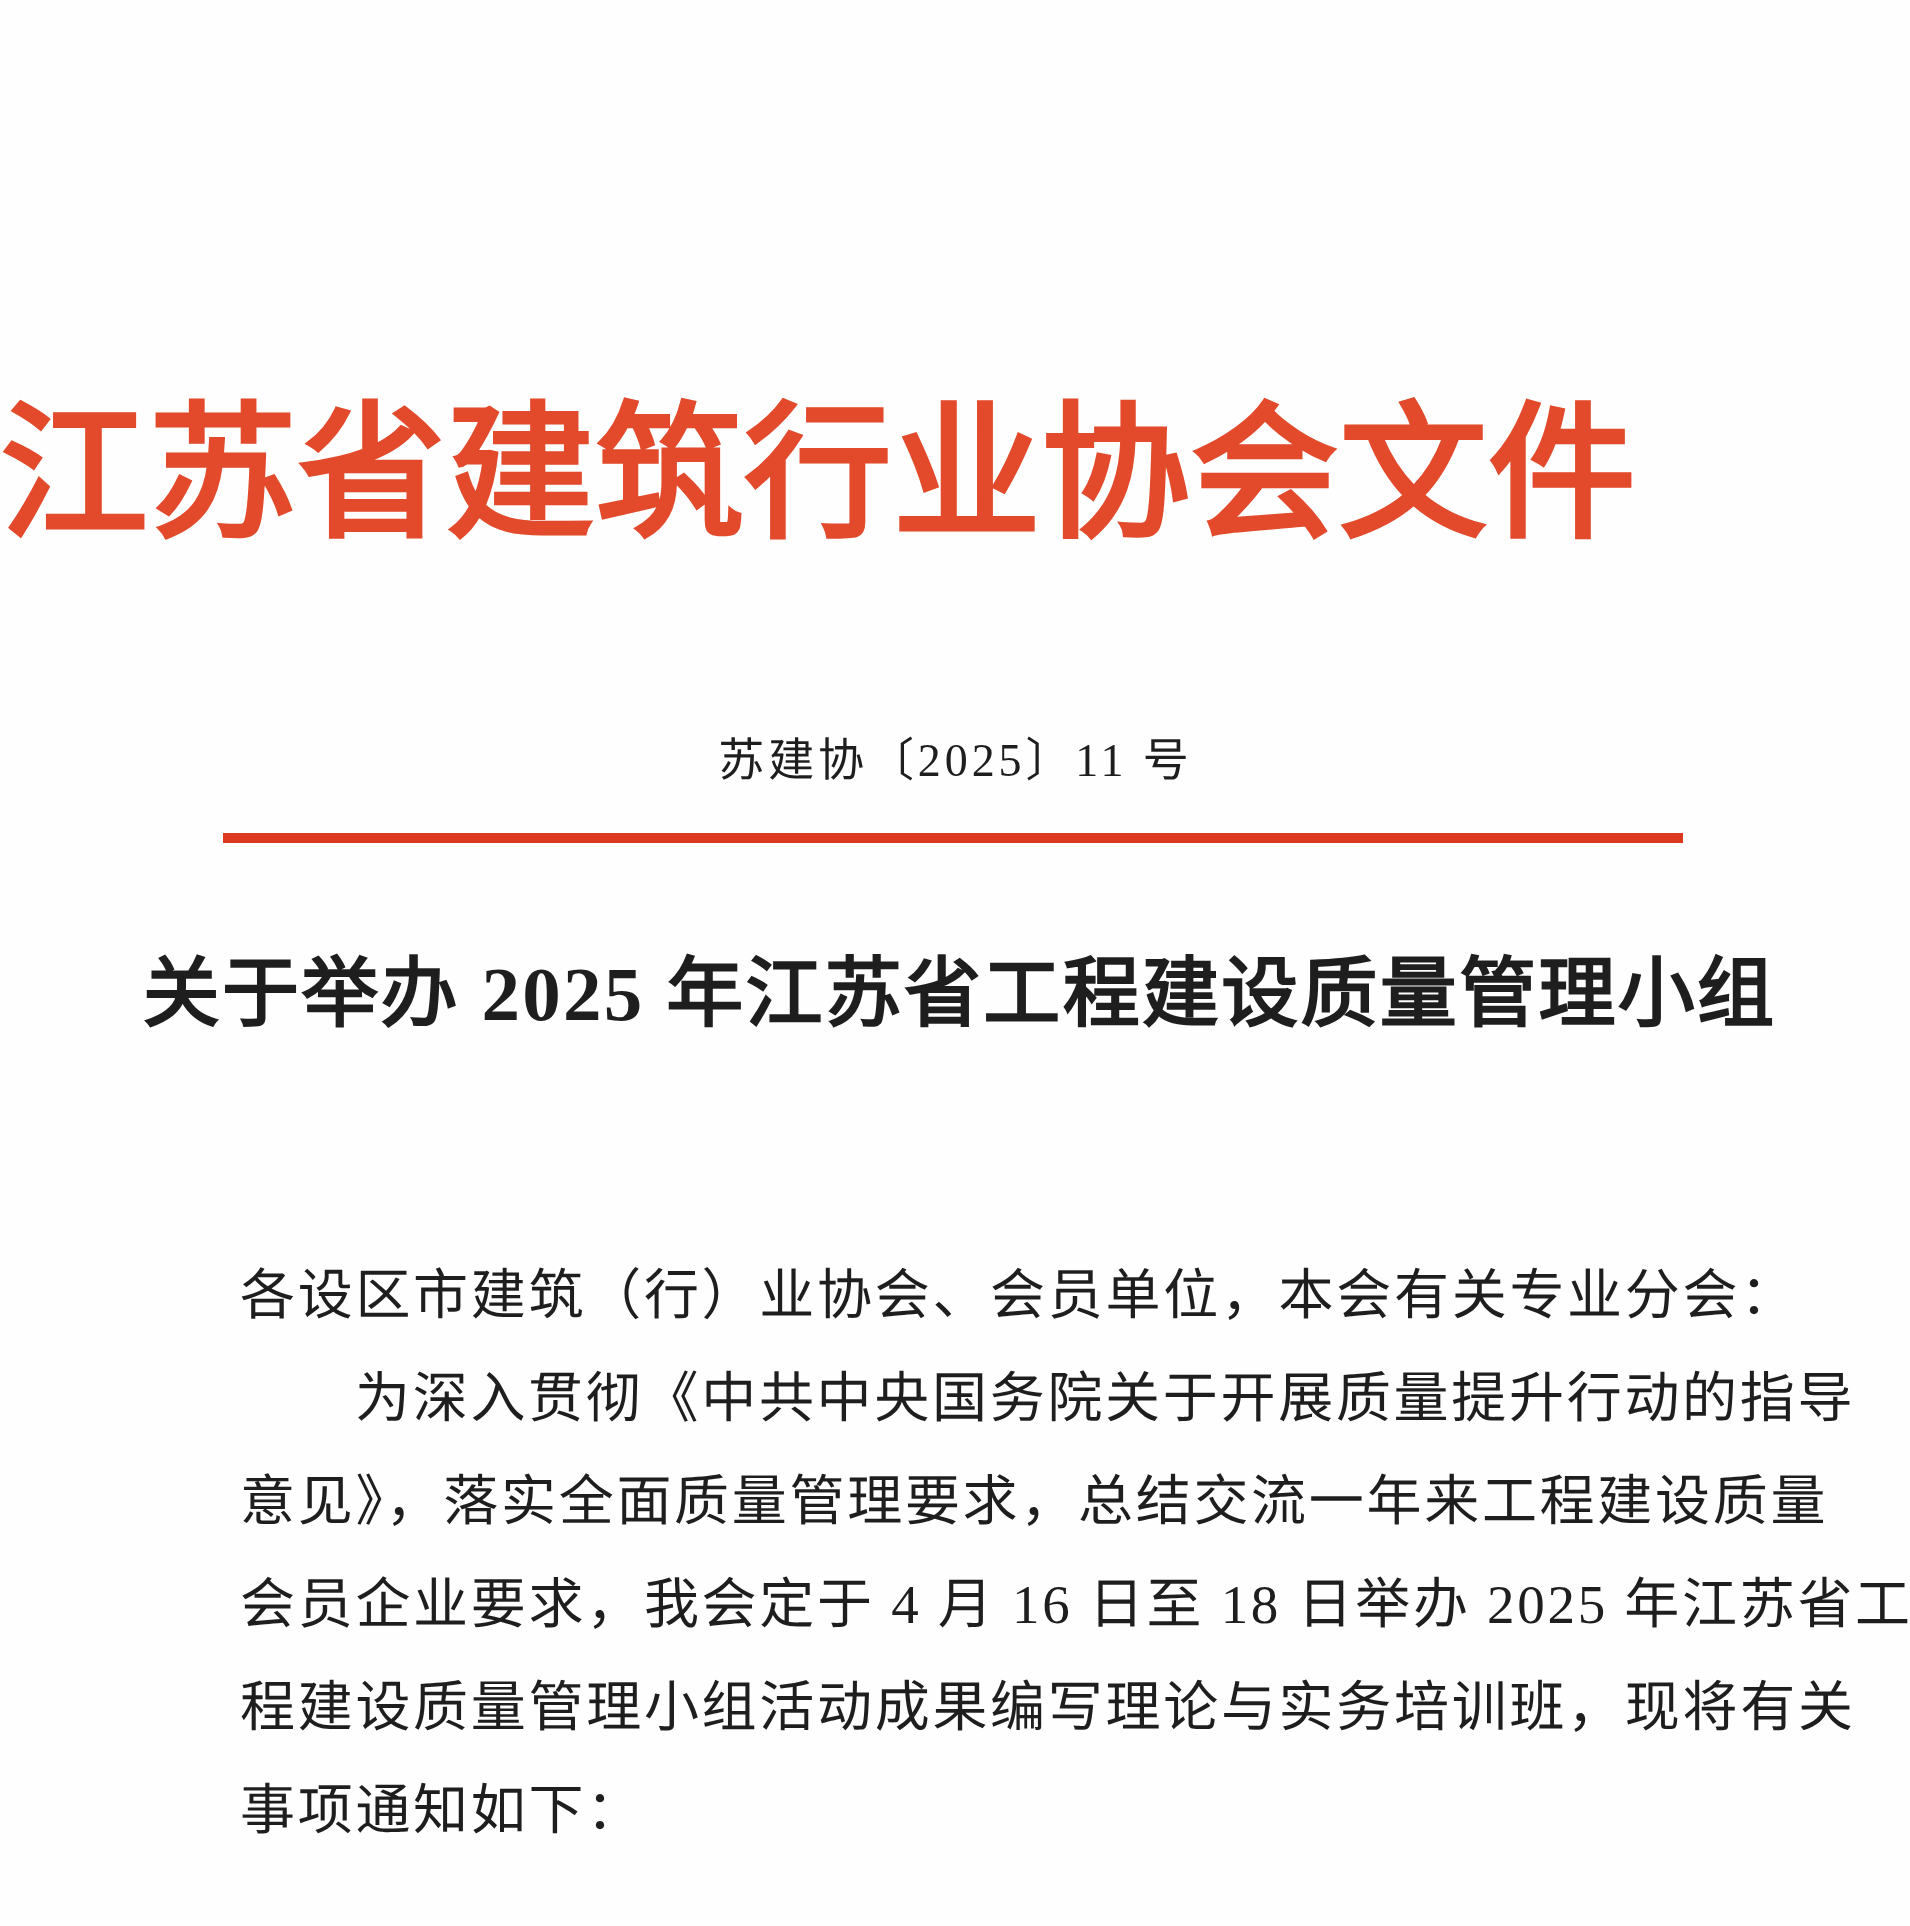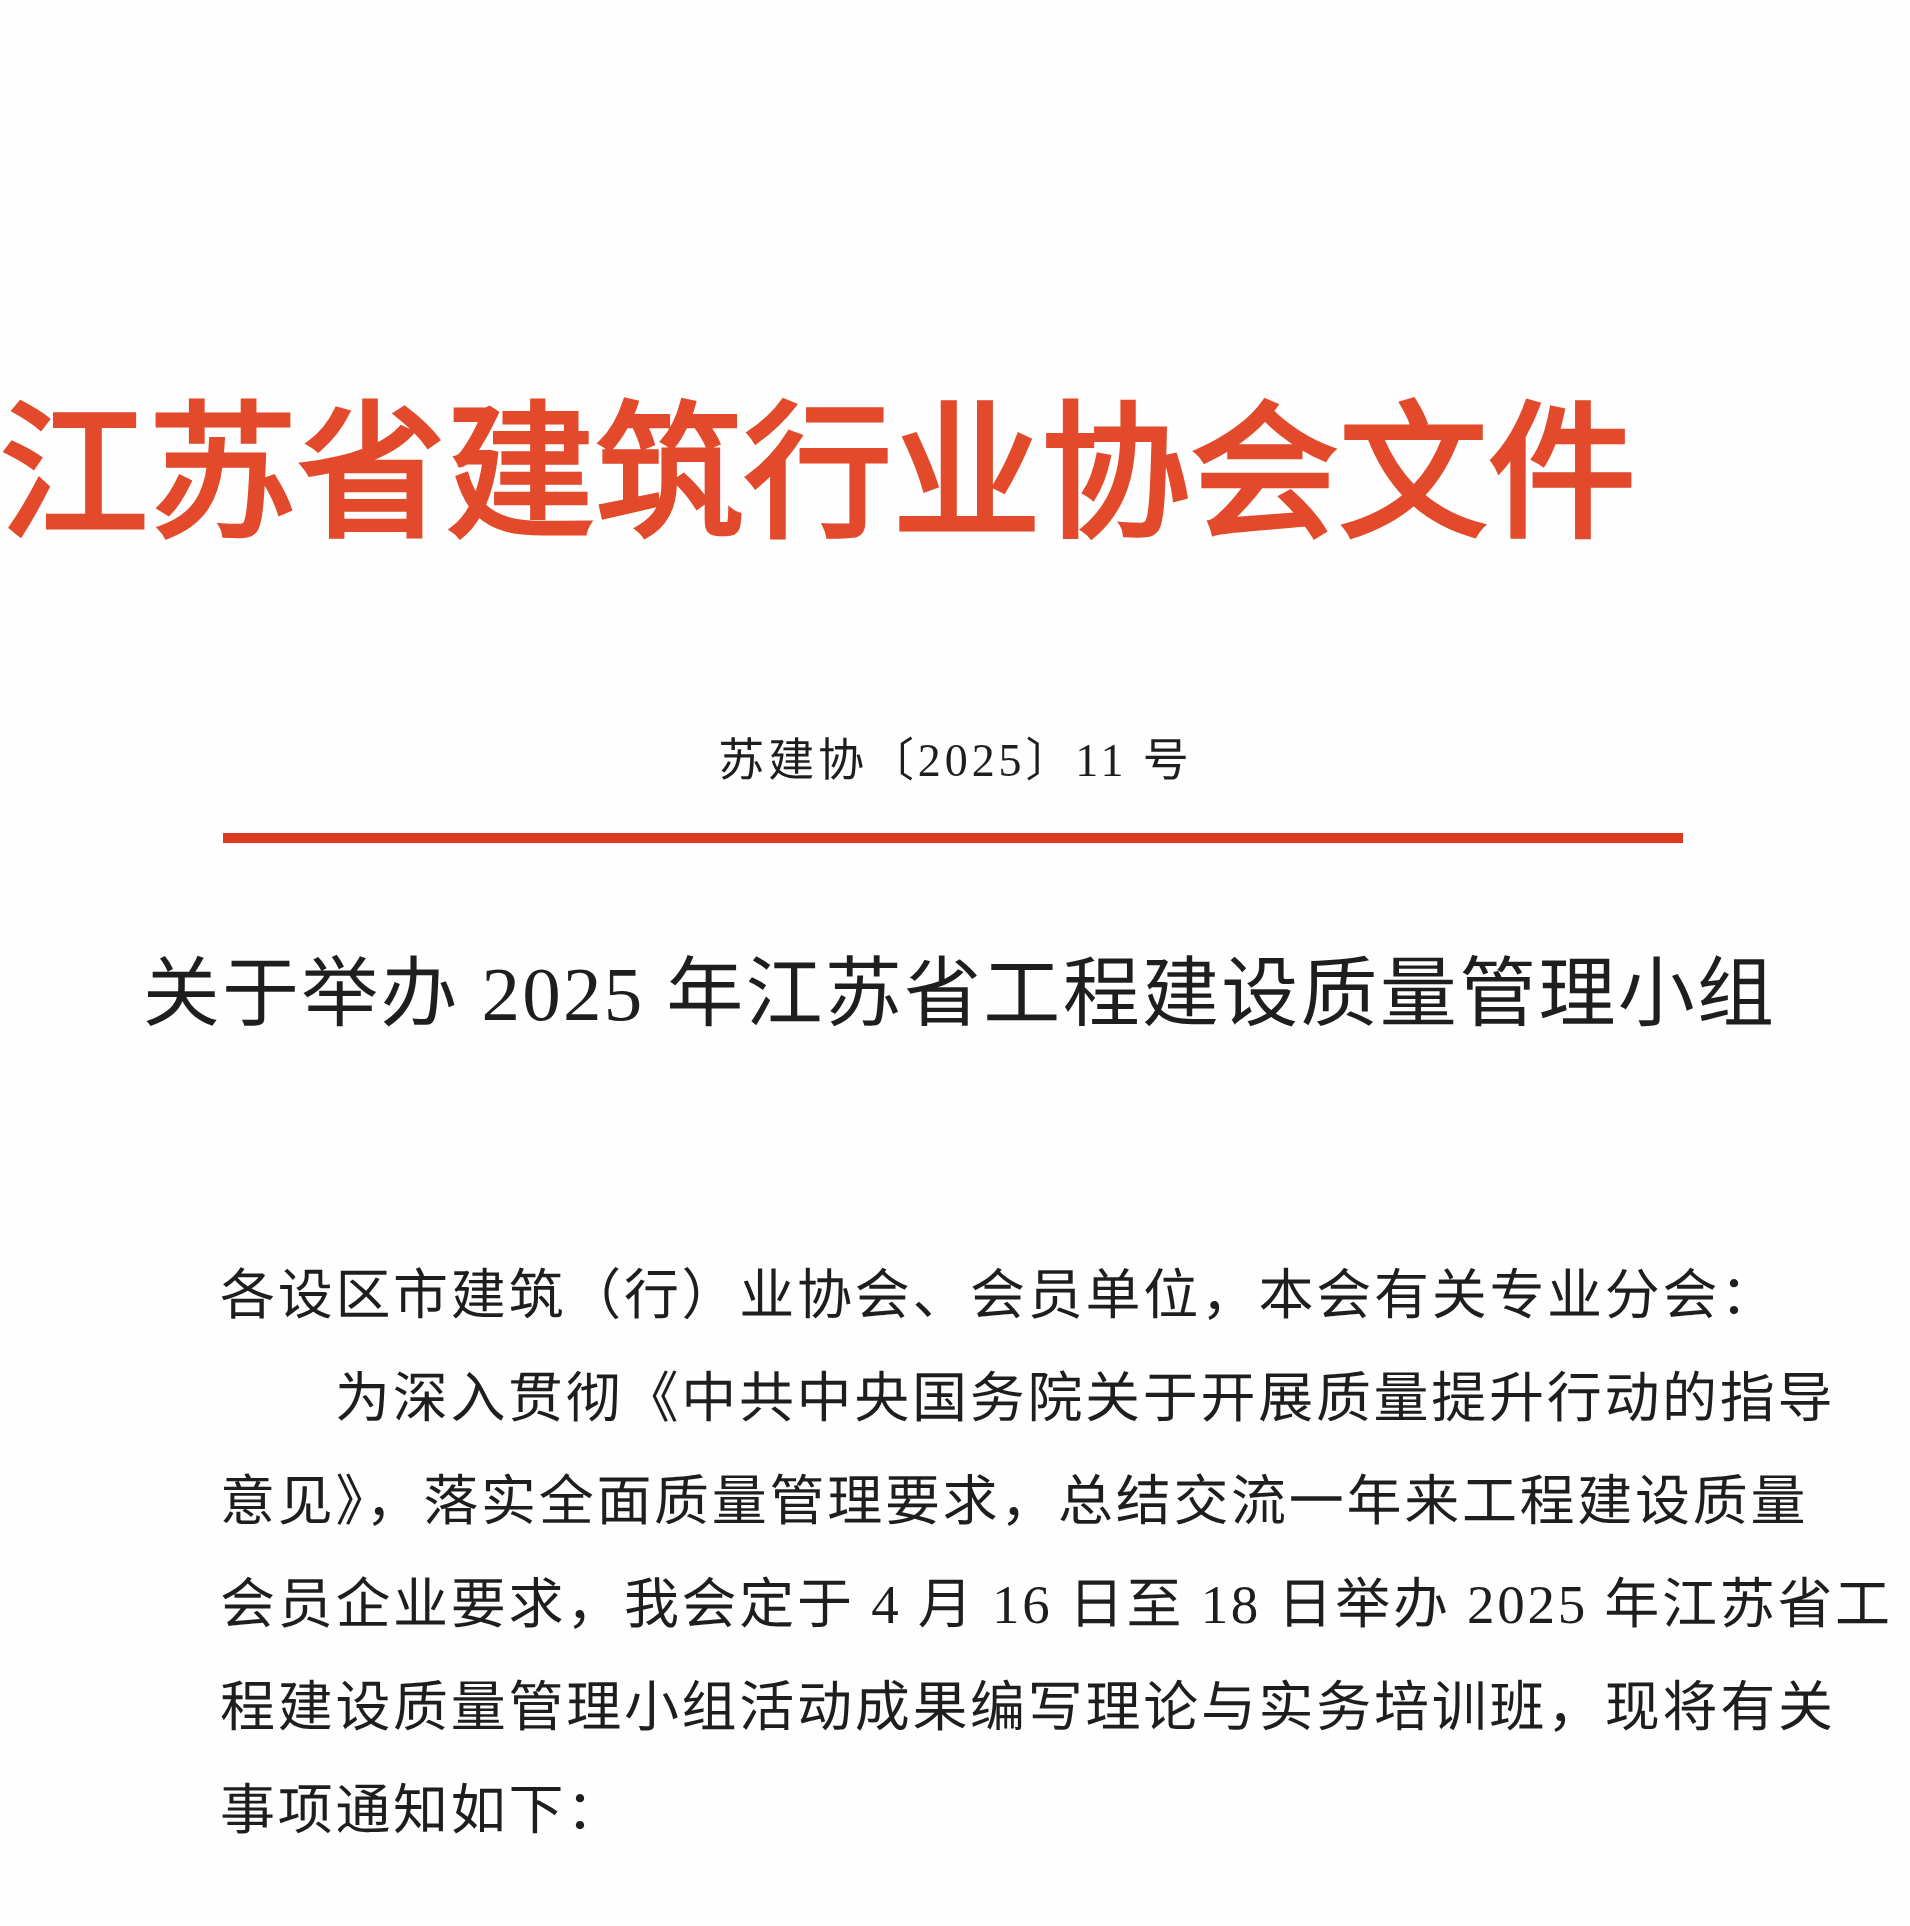--- a/index.html
+++ b/index.html
@@ -59,38 +59,39 @@
     background: var(--rule-red);
   }
   
   .doc-title {
     position: absolute;
     top: 936px;
     left: 108px;
     right: 100px;
     text-align: center;
     font-size: 77px;
-    font-weight: 400;
+    font-weight: 700;
     line-height: 116px;
     letter-spacing: 2.3px;
     white-space: nowrap;
   }
   
   .body-block {
     position: absolute;
     top: 1244px;
     left: 220px;
     width: 1470px;
     font-size: 55px;
     line-height: 103px;
     letter-spacing: 2.7px;
   }
   .bline {
     height: 103px;
     white-space: nowrap;
+    margin-left: 20px;
   }
   .indent {
     text-indent: 115px;
   }
 </style>
 </head>
 <body>
 
 <div class="page">
 

